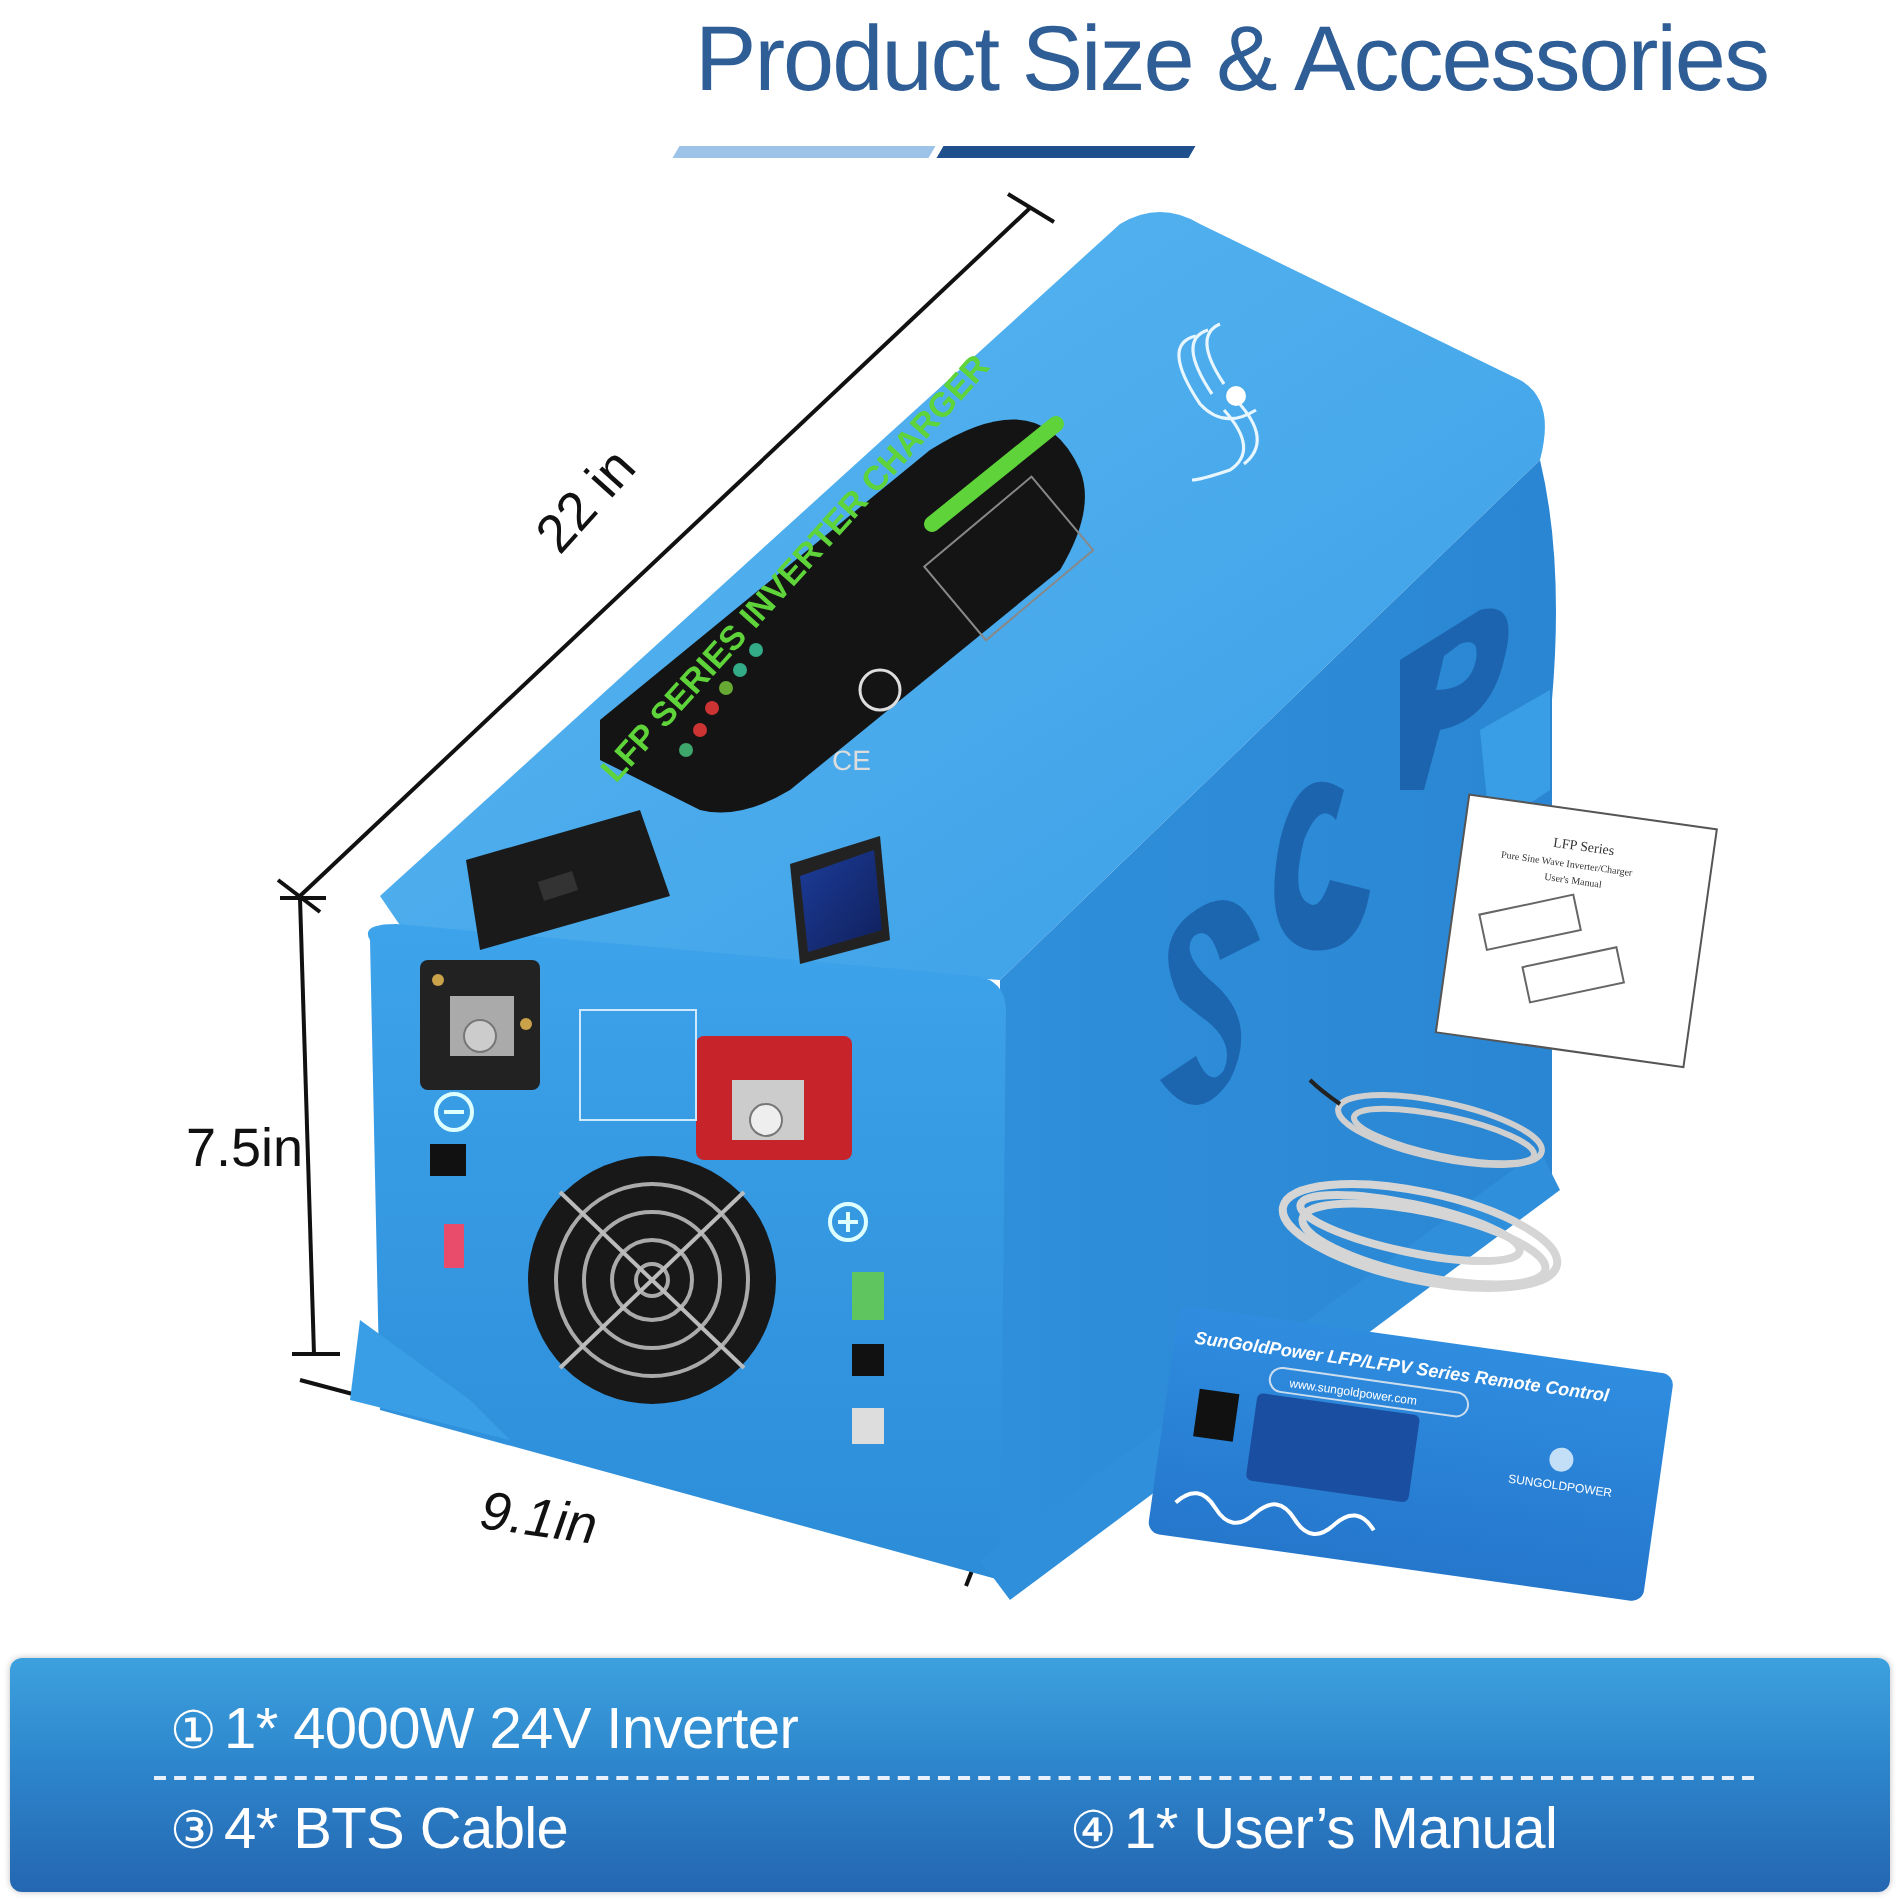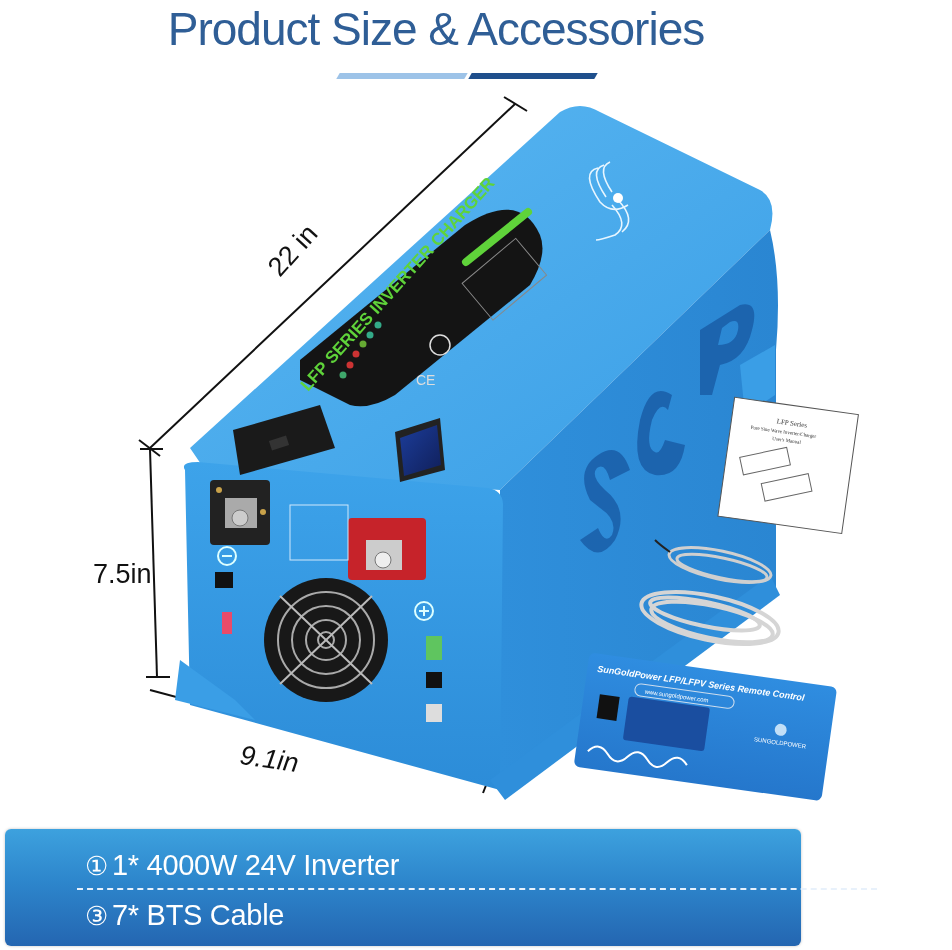--- a/index.html
+++ b/index.html
@@ -1,26 +1,26 @@
 <!DOCTYPE html>
 <html><head>
 <meta charset="utf-8">
 <style>
   html,body{margin:0;padding:0;background:#fff;}
   body{width:952px;height:950px;position:relative;overflow:hidden;font-family:"Liberation Sans","DejaVu Sans",sans-serif;}
-  .title{position:absolute;left:0;top:2px;width:872px;text-align:center;font-size:46px;font-weight:400;color:#2f5e96;letter-spacing:-1px;font-family:"Liberation Sans",sans-serif;}
+  .title{position:absolute;left:12px;top:2px;width:872px;text-align:right;font-size:46px;font-weight:400;color:#2f5e96;letter-spacing:-1px;font-family:"Liberation Sans",sans-serif;}
   .underline{position:absolute;top:73px;height:6px;}
   .ul-light{left:338px;width:128px;background:#9dc3e8;transform:skewX(-30deg);}
   .ul-dark{left:470px;width:126px;background:#1f4f8c;transform:skewX(-30deg);}
   .art{position:absolute;left:0;top:0;}
   .dim-label{position:absolute;font-size:27px;color:#111;font-family:"Liberation Sans",sans-serif;}
   .dim-22{left:262px;top:262px;transform:rotate(-48deg);transform-origin:left top;}
   .dim-75{left:93px;top:559px;}
   .dim-91{left:240px;top:744px;transform:rotate(8deg);font-style:italic;}
-  .banner{position:absolute;left:5px;top:829px;width:796px;height:117px;border-radius:6px;
+  .banner{position:absolute;left:5px;top:829px;width:940px;height:117px;border-radius:6px;
     background:linear-gradient(180deg,#3da1de 0%,#2d86cc 45%,#2466b1 100%);box-shadow:0 0 3px rgba(0,0,0,.25);}
   .acc{position:absolute;color:#fff;font-size:29px;font-family:"Liberation Sans",sans-serif;letter-spacing:-0.3px;white-space:nowrap;}
   .acc .num{display:inline-block;font-size:26px;margin-right:4px;}
   .acc1{left:80px;top:20px;}
   .acc2{left:530px;top:20px;}
   .acc3{left:80px;top:70px;}
   .acc4{left:530px;top:70px;}
   .dash{position:absolute;left:72px;top:59px;width:800px;border-top:2px dashed #e8f1fb;}
 </style>
 </head>
@@ -189,15 +189,18 @@
 <div class="dim-label dim-22">22 in</div>
 <div class="dim-label dim-75">7.5in</div>
 <div class="dim-label dim-91">9.1in</div>
 
 <div class="banner">
   <div class="acc acc1">
     <span class="num">①</span><span>1* 4000W 24V Inverter</span>
   </div>
   <div class="dash"></div>
   <div class="acc acc3">
-    <span class="num">③</span><span>7* BTS Cable</span>
+    <span class="num">③</span><span>4* BTS Cable</span>
+  </div>
+  <div class="acc acc4">
+    <span class="num">④</span><span>1* User’s Manual</span>
   </div>
 </div>
 
 </body></html>

